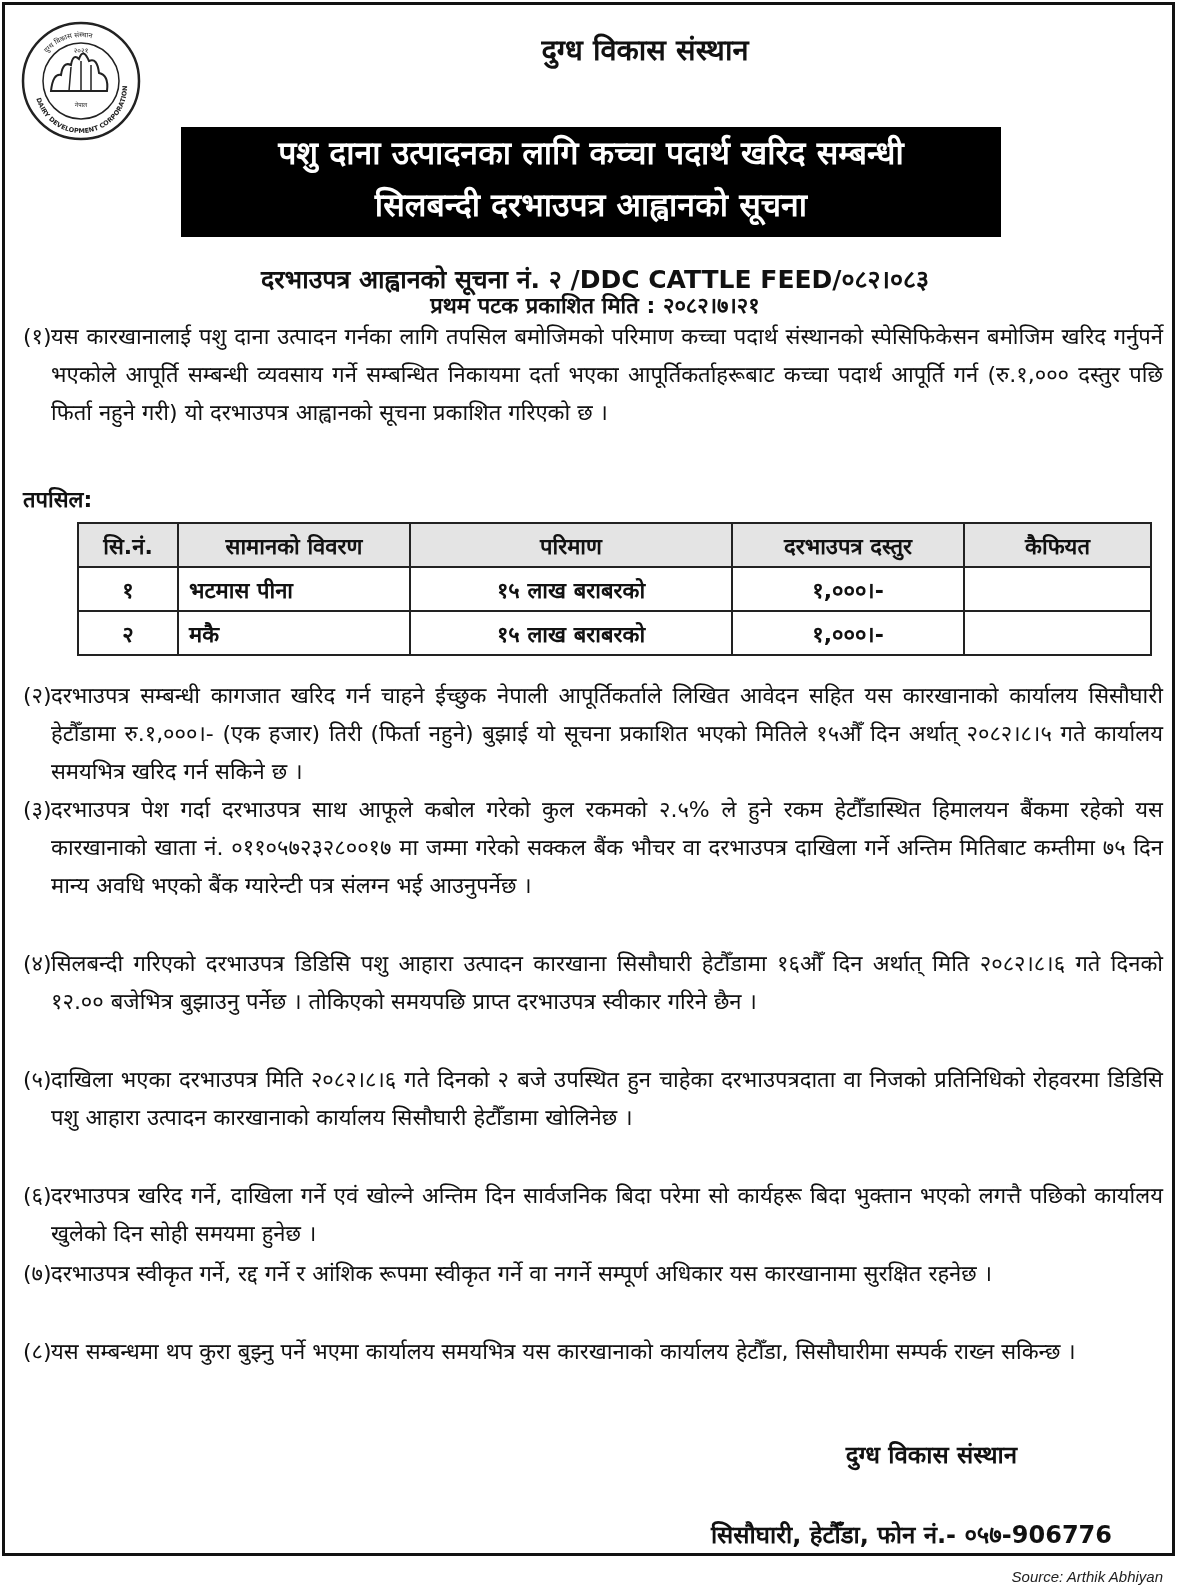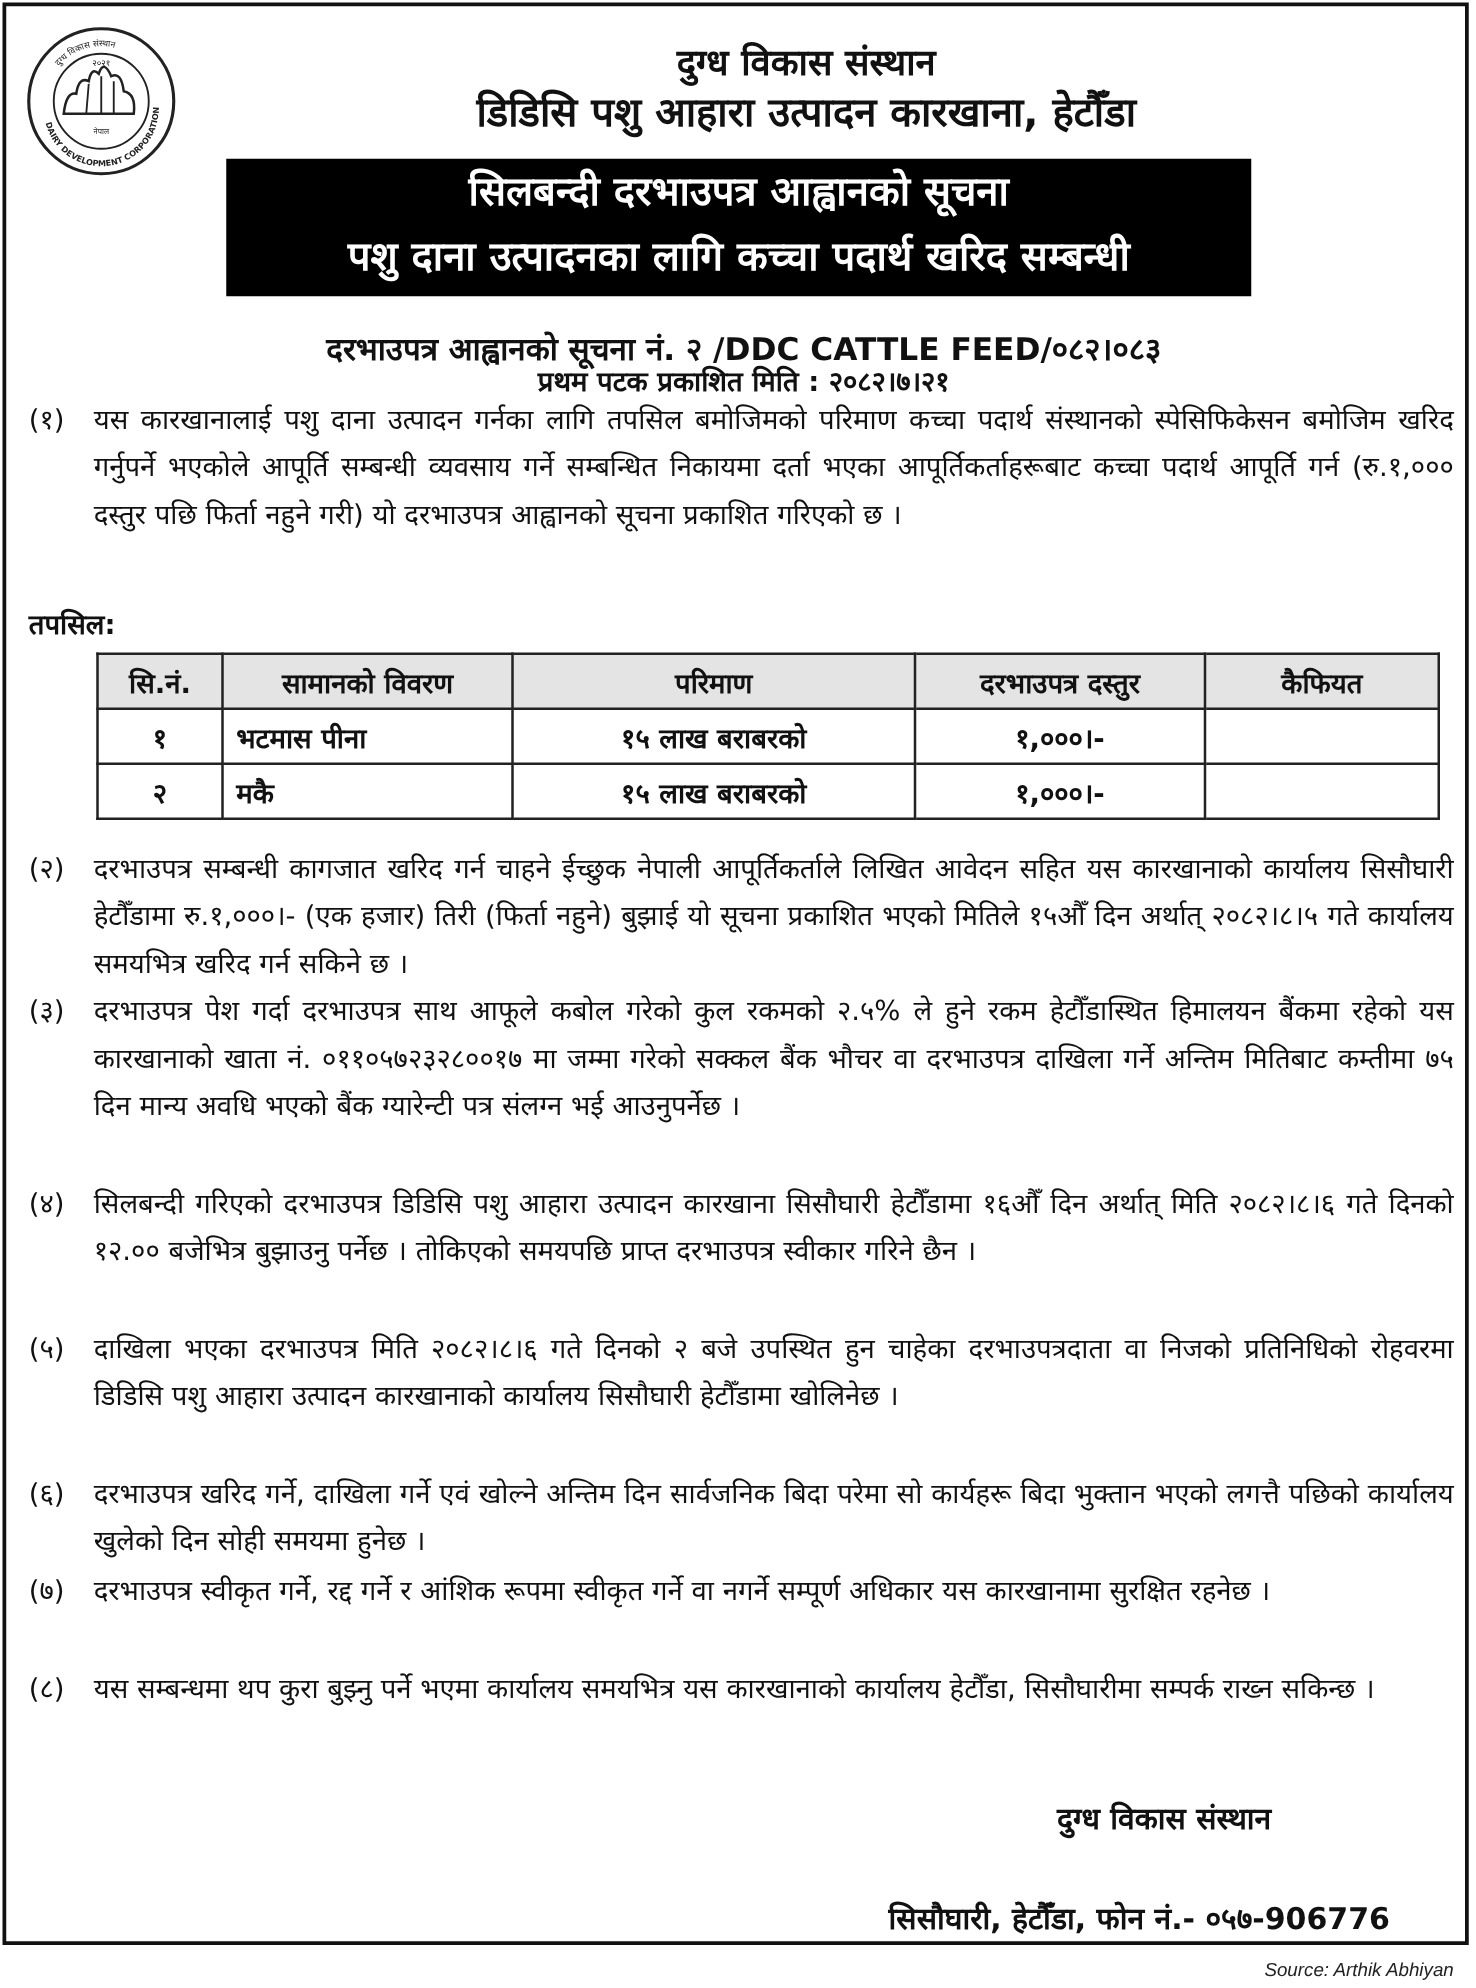--- a/index.html
+++ b/index.html
@@ -12,21 +12,21 @@
   .hdr1 { top: 24px; font-size: 29px; }
   .hdr2 { top: 62px; font-size: 32px; }
   .title-box { position: absolute; left: 176px; top: 122px; width: 820px; height: 110px;
                background: #000; color: #fff; text-align: center; font-weight: bold; }
   .title-box div { font-size: 32px; line-height: 52px; }
   .ref { position: absolute; left: 180px; width: 820px; text-align: center; font-weight: bold; }
   .ref1 { top: 240px; font-size: 25px; margin-top: 16px; }
   .ref2 { top: 284px; font-size: 22px; }
   .para { position: absolute; left: 18px; width: 1140px; font-size: 22px; line-height: 38px; }
   .para .num { position: absolute; left: 0; top: 0; width: 50px; }
-  .para .txt { margin-left: 52px; text-align: justify; text-align-last: left; }
+  .para .txt { margin-left: 28px; text-align: justify; text-align-last: left; }
   .label-tap { position: absolute; left: 18px; top: 478px; font-size: 22px; font-weight: bold; }
   table.sched { position: absolute; left: 72px; top: 517px; width: 1075px; border-collapse: collapse;
                 font-size: 22px; font-weight: bold; }
   table.sched th, table.sched td { border: 2px solid #222; height: 42px; padding: 0 10px; }
   table.sched th { background: #e4e4e4; font-weight: bold; }
   table.sched td.c { text-align: center; }
   .sig { position: absolute; right: 60px; text-align: right; font-weight: bold; font-size: 24px; }
   .source { position: absolute; right: 18px; top: 1568px; font-size: 15px; font-style: italic;
             font-family: "Liberation Sans", sans-serif; color: #222; }
 </style>
@@ -50,25 +50,24 @@
       <text font-size="6.5" fill="#222" font-family="DejaVu Sans, sans-serif" font-weight="bold">
         <textPath href="#ringBot" startOffset="8%">DAIRY DEVELOPMENT CORPORATION</textPath>
       </text>
       <text font-size="7" fill="#222" font-family="DejaVu Sans, sans-serif">
         <textPath href="#ringTop" startOffset="22%">दुग्ध विकास संस्थान</textPath>
       </text>
     </svg>
   </div>
 
   <div class="hdr hdr1">दुग्ध विकास संस्थान</div>
-  <div class="hdr hdr2">डिडिसि पशु आहारा उत्पादन कारखाना, हेटौँडा</div>
 
   <div class="title-box">
+    <div>पशु दाना उत्पादनका लागि कच्चा पदार्थ खरिद सम्बन्धी</div>
     <div>सिलबन्दी दरभाउपत्र आह्वानको सूचना</div>
-    <div>पशु दाना उत्पादनका लागि कच्चा पदार्थ खरिद सम्बन्धी</div>
   </div>
 
   <div class="ref ref1">दरभाउपत्र आह्वानको सूचना नं. २ /DDC CATTLE FEED/०८२।०८३</div>
   <div class="ref ref2">प्रथम पटक प्रकाशित मिति : २०८२।७।२१</div>
 
   <div class="para" style="top:313px;">
     <span class="num">(१)</span>
     <div class="txt">यस कारखानालाई पशु दाना उत्पादन गर्नका लागि तपसिल बमोजिमको परिमाण कच्चा पदार्थ संस्थानको स्पेसिफिकेसन बमोजिम खरिद गर्नुपर्ने भएकोले आपूर्ति सम्बन्धी व्यवसाय गर्ने सम्बन्धित निकायमा दर्ता भएका आपूर्तिकर्ताहरूबाट कच्चा पदार्थ आपूर्ति गर्न (रु.१,००० दस्तुर पछि फिर्ता नहुने गरी) यो दरभाउपत्र आह्वानको सूचना प्रकाशित गरिएको छ ।</div>
   </div>
 

